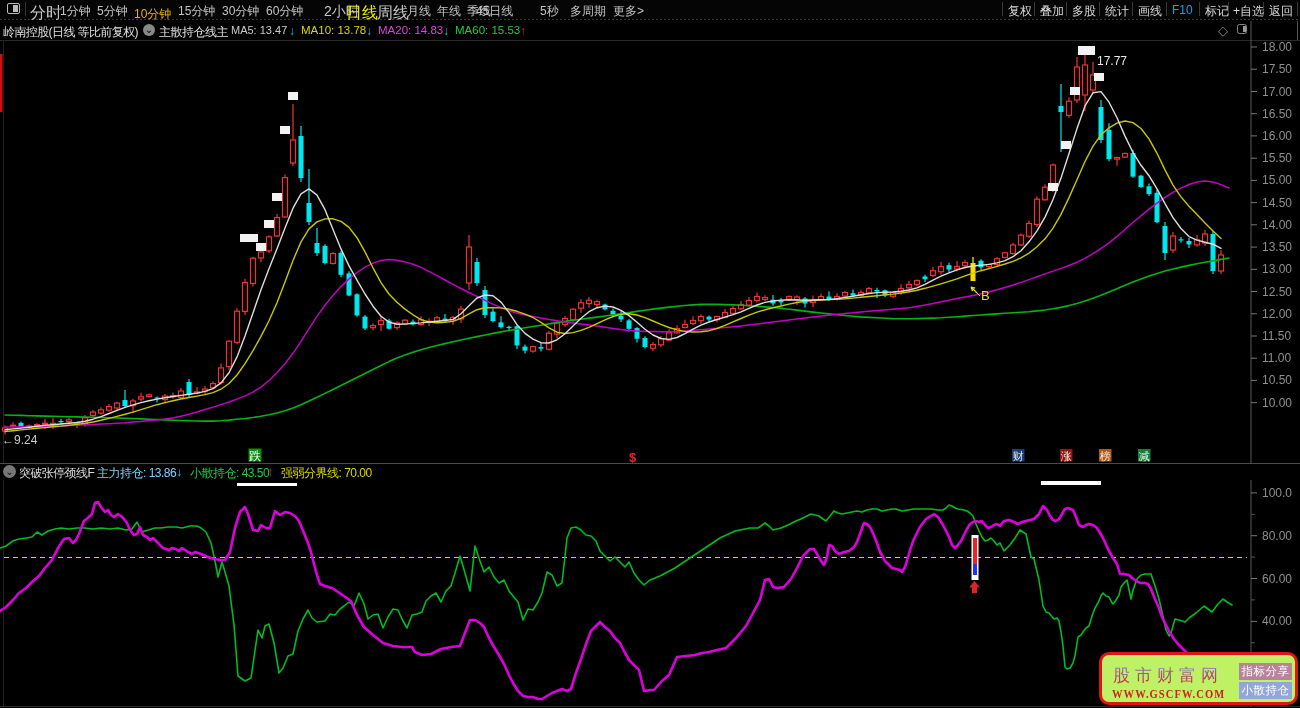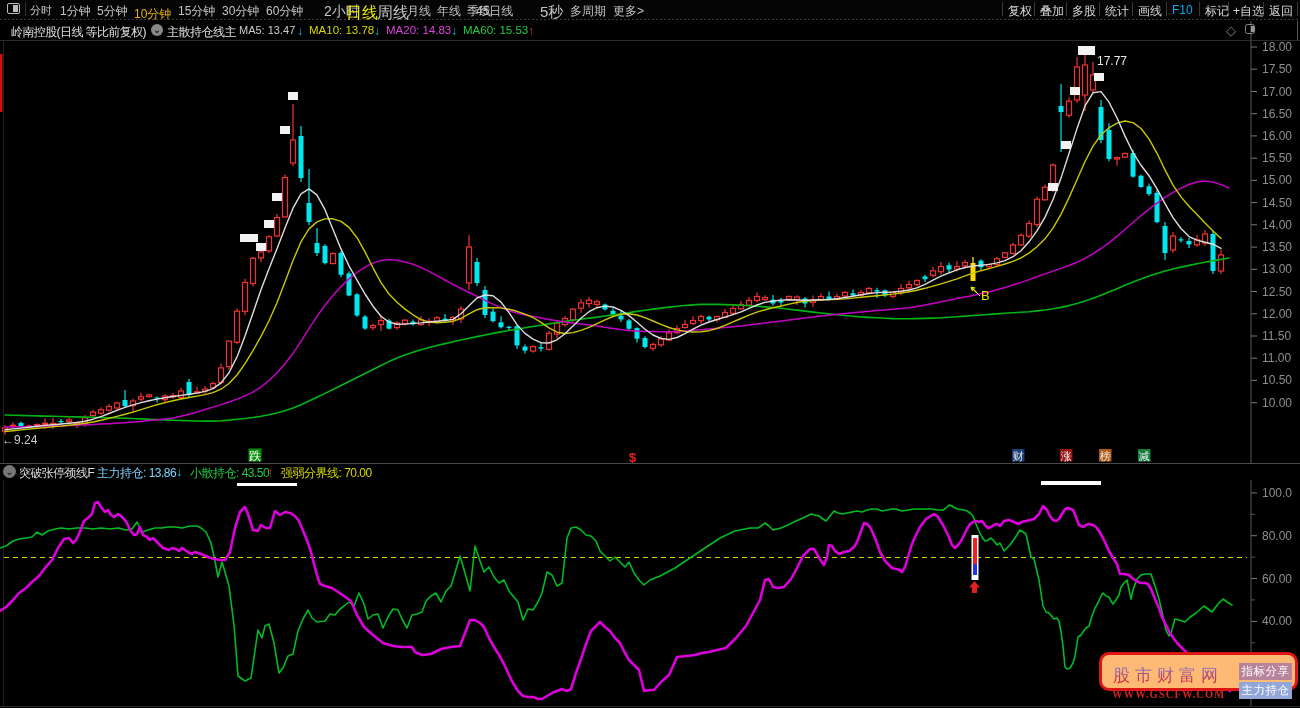--- a/index.html
+++ b/index.html
@@ -409,35 +409,35 @@
 <rect x="971.5" y="535" width="7" height="45" fill="#fff"></rect>
 <rect x="973" y="538" width="4" height="26" fill="#ee2222"></rect>
 <rect x="973" y="564" width="4" height="11" fill="#2233ee"></rect>
 <path d="M 974.5 581 l 5.5 6.5 h -3 v 5.5 h -5 v -5.5 h -3 z" fill="#dd2222"></path>
 </svg>
 <div style="position:absolute;left:0;top:0;width:1300px;height:19px;background:#050505">
     <span style="position:absolute;left:7px;top:3px;width:13px;height:11px;border:1.3px solid #bbb;border-radius:2px">
       <span style="position:absolute;right:1px;top:1px;width:5px;height:7px;background:#bbb"></span>
     </span>
     <span style="position:absolute;left:25px;top:2px;width:1px;height:14px;background:#333"></span>
-    <span style="position:absolute;left:30px;top:3px;font-size:11px;color:#c4c4c4">分时</span>
+    <span style="position:absolute;left:30px;top:3px;font-size:16px;color:#c4c4c4">分时</span>
     <span style="position:absolute;left:60px;top:3px;font-size:12px;color:#c4c4c4">1分钟</span>
     <span style="position:absolute;left:97px;top:3px;font-size:12px;color:#c4c4c4">5分钟</span>
     <span style="position:absolute;left:134px;top:6px;font-size:12px;color:#eab308">10分钟</span>
     <span style="position:absolute;left:178px;top:3px;font-size:12px;color:#c4c4c4">15分钟</span>
     <span style="position:absolute;left:222px;top:3px;font-size:12px;color:#c4c4c4">30分钟</span>
     <span style="position:absolute;left:266px;top:3px;font-size:12px;color:#c4c4c4">60分钟</span>
     <span style="position:absolute;left:324px;top:3px;font-size:14px;color:#c4c4c4">2小时</span>
     <span style="position:absolute;left:346px;top:3px;font-size:16px;color:#e8e800">日线</span>
     <span style="position:absolute;left:377px;top:3px;font-size:16px;color:#c4c4c4">周线</span>
     <span style="position:absolute;left:407px;top:3px;font-size:12px;color:#c4c4c4">月线</span>
     <span style="position:absolute;left:437px;top:3px;font-size:12px;color:#c4c4c4">年线</span>
     <span style="position:absolute;left:467px;top:3px;font-size:12px;color:#c4c4c4">季线</span>
     <span style="position:absolute;left:476px;top:3px;font-size:12px;color:#c4c4c4">45日线</span>
-    <span style="position:absolute;left:540px;top:3px;font-size:15px;color:#c4c4c4">5秒</span>
+    <span style="position:absolute;left:540px;top:3px;font-size:12px;color:#c4c4c4">5秒</span>
     <span style="position:absolute;left:570px;top:3px;font-size:12px;color:#c4c4c4">多周期</span>
     <span style="position:absolute;left:613px;top:3px;font-size:12px;color:#c4c4c4">更多&gt;</span>
     <span style="position:absolute;left:1002px;top:2px;width:1px;height:14px;background:#3a3a3a"></span>
     <span style="position:absolute;left:1034px;top:2px;width:1px;height:14px;background:#3a3a3a"></span>
     <span style="position:absolute;left:1066px;top:2px;width:1px;height:14px;background:#3a3a3a"></span>
     <span style="position:absolute;left:1099px;top:2px;width:1px;height:14px;background:#3a3a3a"></span>
     <span style="position:absolute;left:1132px;top:2px;width:1px;height:14px;background:#3a3a3a"></span>
     <span style="position:absolute;left:1166px;top:2px;width:1px;height:14px;background:#3a3a3a"></span>
     <span style="position:absolute;left:1199px;top:2px;width:1px;height:14px;background:#3a3a3a"></span>
     <span style="position:absolute;left:1228px;top:2px;width:1px;height:14px;background:#3a3a3a"></span>
@@ -446,21 +446,21 @@
     <span style="position:absolute;left:1008px;top:3px;font-size:12px;color:#d8d8d8">复权</span>
     <span style="position:absolute;left:1040px;top:3px;font-size:12px;color:#d8d8d8">叠加</span>
     <span style="position:absolute;left:1072px;top:3px;font-size:12px;color:#d8d8d8">多股</span>
     <span style="position:absolute;left:1105px;top:3px;font-size:12px;color:#d8d8d8">统计</span>
     <span style="position:absolute;left:1138px;top:3px;font-size:12px;color:#d8d8d8">画线</span>
     <span style="position:absolute;left:1172px;top:3px;font-size:12px;color:#0ea5e9">F10</span>
     <span style="position:absolute;left:1205px;top:3px;font-size:12px;color:#d8d8d8">标记</span>
     <span style="position:absolute;left:1233px;top:3px;font-size:12px;color:#d8d8d8">+自选</span>
     <span style="position:absolute;left:1269px;top:3px;font-size:12px;color:#d8d8d8">返回</span>
   </div>
-<div style="position:absolute;left:8px;top:20px;width:1181px;height:20px;background:#000">
+<div style="position:absolute;left:0;top:20px;width:1181px;height:20px;background:#000">
     <span style="position:absolute;left:3px;top:4px;font-size:12px;letter-spacing:-0.6px;color:#e0e0e0">岭南控股(日线 等比前复权)</span>
     <span style="position:absolute;left:143px;top:4px;width:12px;height:12px;border-radius:50%;background:#888;color:#000;font-size:10px;text-align:center;line-height:12px">⌄</span>
     <span style="position:absolute;left:159px;top:4px;font-size:12px;letter-spacing:-0.5px;color:#e0e0e0">主散持仓线主</span>
     <span style="position:absolute;left:231px;top:4px;font-size:11px;color:#cccccc">MA5: 13.47</span>
     <span style="position:absolute;left:289px;top:4px;font-size:12px;color:#00ccee">↓</span>
     <span style="position:absolute;left:301px;top:4px;font-size:11.5px;color:#d8d800">MA10: 13.78</span>
     <span style="position:absolute;left:366px;top:4px;font-size:12px;color:#00ccee">↓</span>
     <span style="position:absolute;left:378px;top:4px;font-size:11.5px;color:#dd44dd">MA20: 14.83</span>
     <span style="position:absolute;left:443px;top:4px;font-size:12px;color:#00ccee">↓</span>
     <span style="position:absolute;left:455px;top:4px;font-size:11.5px;color:#22cc44">MA60: 15.53</span>
@@ -472,17 +472,17 @@
   </div>
 <div style="position:absolute;left:0;top:464px;width:1300px;height:16px;background:#000">
     <span style="position:absolute;left:3px;top:1px;width:13px;height:13px;border-radius:50%;background:#777;color:#111;font-size:10px;text-align:center;line-height:13px">⌄</span>
     <span style="position:absolute;left:19px;top:1px;font-size:12px;letter-spacing:-0.6px;color:#dddddd">突破张停颈线F</span>
     <span style="position:absolute;left:97px;top:1px;font-size:12px;letter-spacing:-0.5px;color:#7dd3fc">主力持仓: 13.86</span>
     <span style="position:absolute;left:176px;top:1px;font-size:12.5px;color:#00ccee">↓</span>
     <span style="position:absolute;left:190px;top:1px;font-size:12px;letter-spacing:-0.5px;color:#22cc44">小散持仓: 43.50</span>
     <span style="position:absolute;left:267px;top:1px;font-size:12.5px;color:#ee2222">↑</span>
     <span style="position:absolute;left:281px;top:1px;font-size:12px;letter-spacing:-0.5px;color:#d8d800">强弱分界线: 70.00</span>
   </div>
-<div style="position:absolute;left:1099px;top:652px;width:199px;height:39px;background:#fdba74;border:3px solid #dd1515;border-radius:10px;box-sizing:border-box">
+<div style="position:absolute;left:1099px;top:652px;width:199px;height:53px;background:#bef264;border:3px solid #dd1515;border-radius:10px;box-sizing:border-box">
 <div style="position:absolute;left:11px;top:9px;font-size:17px;font-weight:normal;letter-spacing:5px;background:linear-gradient(180deg,#8876cf 10%,#cc2236 85%);-webkit-background-clip:text;background-clip:text;color:transparent;font-family:'Liberation Sans',sans-serif">股市财富网</div>
 <div style="position:absolute;left:10px;top:32px;font-size:12px;color:#cc2222;font-weight:bold;font-family:'Liberation Serif',serif;letter-spacing:1.2px;transform:scaleX(0.88);transform-origin:0 0">WWW.GSCFW.COM</div>
 <div style="position:absolute;left:137px;top:8px;width:53px;height:17px;background:#b8849b;color:#fff;font-size:11.5px;text-align:center;line-height:17px;letter-spacing:0.5px">指标分享</div>
-<div style="position:absolute;left:137px;top:27px;width:53px;height:17px;background:#92a7d8;color:#fff;font-size:11.5px;text-align:center;line-height:17px;letter-spacing:0.5px">主力持仓</div>
+<div style="position:absolute;left:137px;top:27px;width:53px;height:17px;background:#92a7d8;color:#fff;font-size:11.5px;text-align:center;line-height:17px;letter-spacing:0.5px">小散持仓</div>
 </div>
 </body></html>

